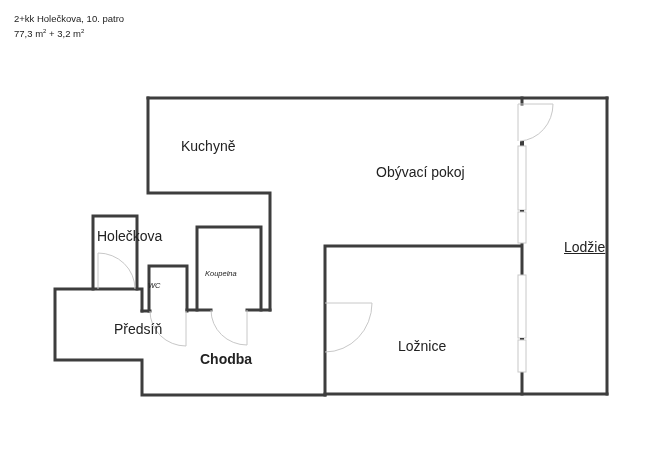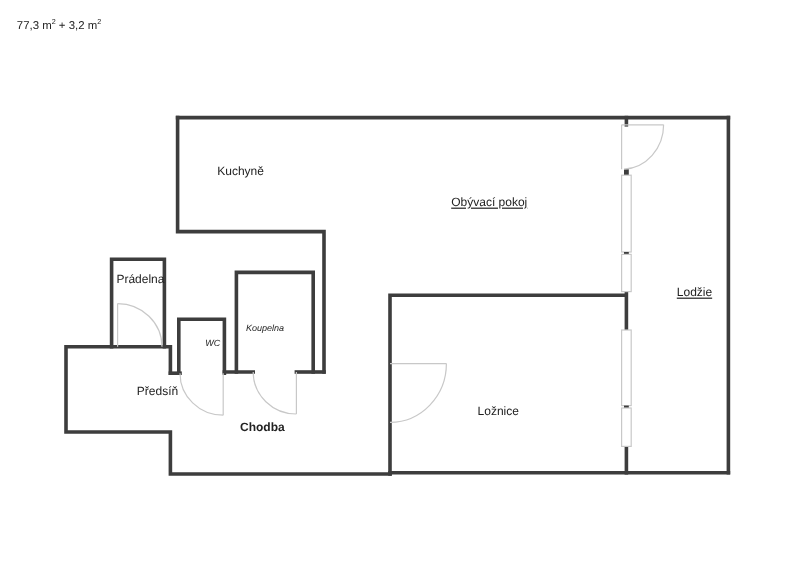--- a/index.html
+++ b/index.html
@@ -5,27 +5,28 @@
     html, body { margin: 0; padding: 0; background: #ffffff; }
     body { width: 663px; height: 468px; position: relative; overflow: hidden;
            font-family: "Liberation Sans", "DejaVu Sans", sans-serif; color: #222; }
     .header { position: absolute; left: 14px; top: 13px; font-size: 9.5px; line-height: 12px; color: #222; }
     .header sup { font-size: 6px; }
     svg { position: absolute; left: 0; top: 0; }
     .wall { fill: none; stroke: #3d3d3d; stroke-width: 3; stroke-linecap: square; stroke-linejoin: miter; }
     .door { fill: none; stroke: #c8c8c8; stroke-width: 1; }
     .win { fill: #ffffff; stroke: #c8c8c8; stroke-width: 1; }
     .stub { fill: #3d3d3d; }
-    .label { position: absolute; font-size: 10px; color: #222; white-space: nowrap; }
+    .label { position: absolute; font-size: 14px; color: #222; white-space: nowrap; }
     .label.small { font-size: 7.5px; font-style: italic; }
   </style>
 </head>
 <body>
 
 <div class="header">
+  <div>2+kk Holečkova, 10. patro</div>
   <div>
     <span>77,3 m</span><sup>2</sup><span> + 3,2 m</span><sup>2</sup>
   </div>
 </div>
 
 <svg width="663" height="468" viewBox="0 0 663 468">
 
   <g>
 
     <line class="wall" x1="148" y1="98" x2="607" y2="98"></line>
@@ -81,20 +82,20 @@
     <line class="door" x1="247" y1="310" x2="247" y2="345"></line>
     <path class="door" d="M211,310 A36,35 0 0 0 247,345"></path>
   </g>
   <g>
     <line class="door" x1="325" y1="303" x2="372" y2="303"></line>
     <path class="door" d="M372,303 A47,49 0 0 1 325,352"></path>
   </g>
 </svg>
 
 <div class="label" style="left:181px; top:138px;">Kuchyně</div>
-<div class="label" style="left:376px; top:164px;text-decoration:underline;">Obývací pokoj</div>
+<div class="label" style="left:376px; top:164px;">Obývací pokoj</div>
 <div class="label" style="left:564px; top:239px;text-decoration:underline;">Lodžie</div>
-<div class="label" style="left:97px; top:228px;">Prádelna</div>
-<div class="label small" style="left:171px; top:281px;">WC</div>
+<div class="label" style="left:97px; top:228px;">Holečkova</div>
+<div class="label small" style="left:148px; top:281px;">WC</div>
 <div class="label small" style="left:205px; top:269px;">Koupelna</div>
 <div class="label" style="left:74px; top:321px;padding-left:40px;">Předsíň</div>
 <div class="label" style="left:200px; top:351px;font-weight:bold;">Chodba</div>
 <div class="label" style="left:398px; top:338px;">Ložnice</div>
 
 </body></html>

